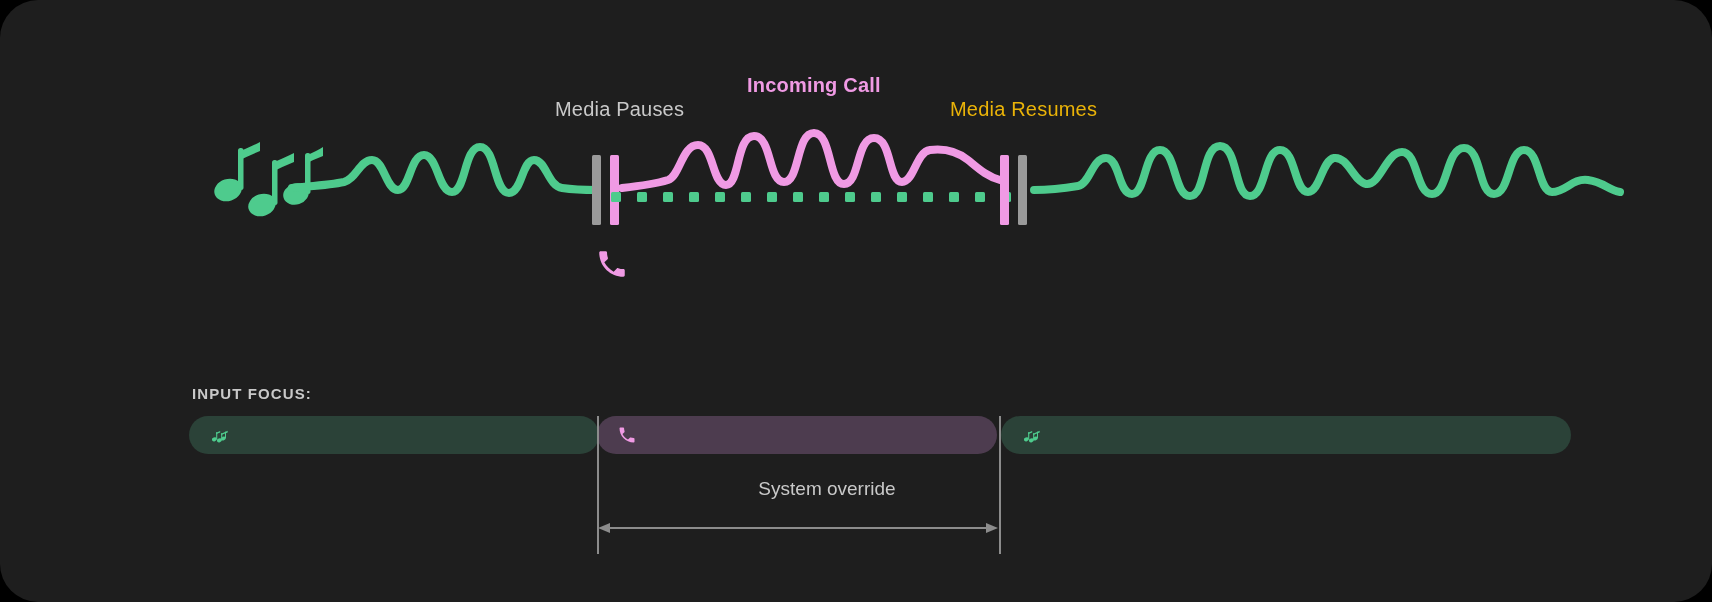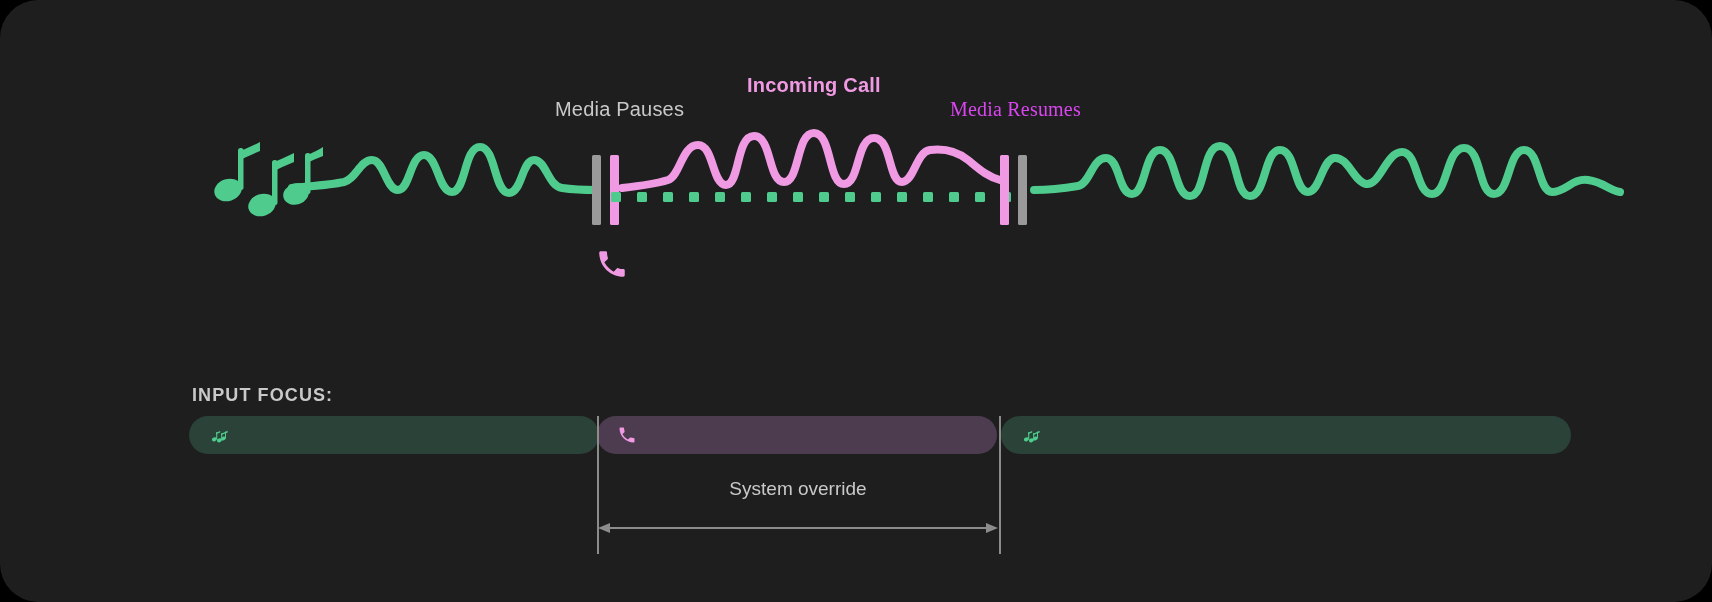--- a/index.html
+++ b/index.html
@@ -15,46 +15,46 @@
 
   
   .timeline{position:absolute;left:0;top:0;width:1712px;height:330px;}
   .tl-svg{position:absolute;left:0;top:0;}
 
   .lbl{
     position:absolute;white-space:nowrap;
     font-size:20px;letter-spacing:.2px;
   }
   .lbl-pause{color:#c9c9c9;left:531px;top:98px;margin-left:24px;}
-  .lbl-resume{color:#d946ef;left:950px;top:98px;font-family:Liberation Serif, serif;}
+  .lbl-resume{color:#eab308;left:950px;top:98px;}
   .lbl-call{color:#f09ae4;font-weight:bold;left:747px;top:74px;text-align:right;}
 
   .phone-below{position:absolute;left:595px;top:247px;}
 
   
   .focus-wrap{position:absolute;left:0;top:330px;width:1712px;height:272px;}
   .focus-title{
     position:absolute;left:192px;top:55px;
-    color:#c9c9c9;font-size:18px;font-weight:bold;letter-spacing:1.1px;
+    color:#c9c9c9;font-size:15px;font-weight:bold;letter-spacing:1.1px;
   }
   .bar{
     position:absolute;height:38px;border-radius:19px;
     display:flex;align-items:center;
   }
   .bar .bico{margin-left:20px;display:flex;align-items:center;}
   .bar-media-a{left:189px;top:86px;width:410px;background:#2b4238;}
   .bar-call{left:597px;top:86px;width:400px;background:#4d3c4f;}
   .bar-media-b{left:1001px;top:86px;width:570px;background:#2b4238;}
 
   .vline{position:absolute;width:2px;background:#8c8c8c;top:86px;height:138px;}
   .vline-l{left:597px;}
   .vline-r{left:999px;}
 
   .ov-label{
-    position:absolute;left:597px;top:148px;width:402px;
+    position:absolute;left:626px;top:148px;width:402px;
     text-align:center;color:#c9c9c9;font-size:19px;
   }
   .ov-arrow{position:absolute;left:597px;top:188px;}
 </style>
 </head>
 <body>
 
 <div class="card">
 
   <div class="timeline">

